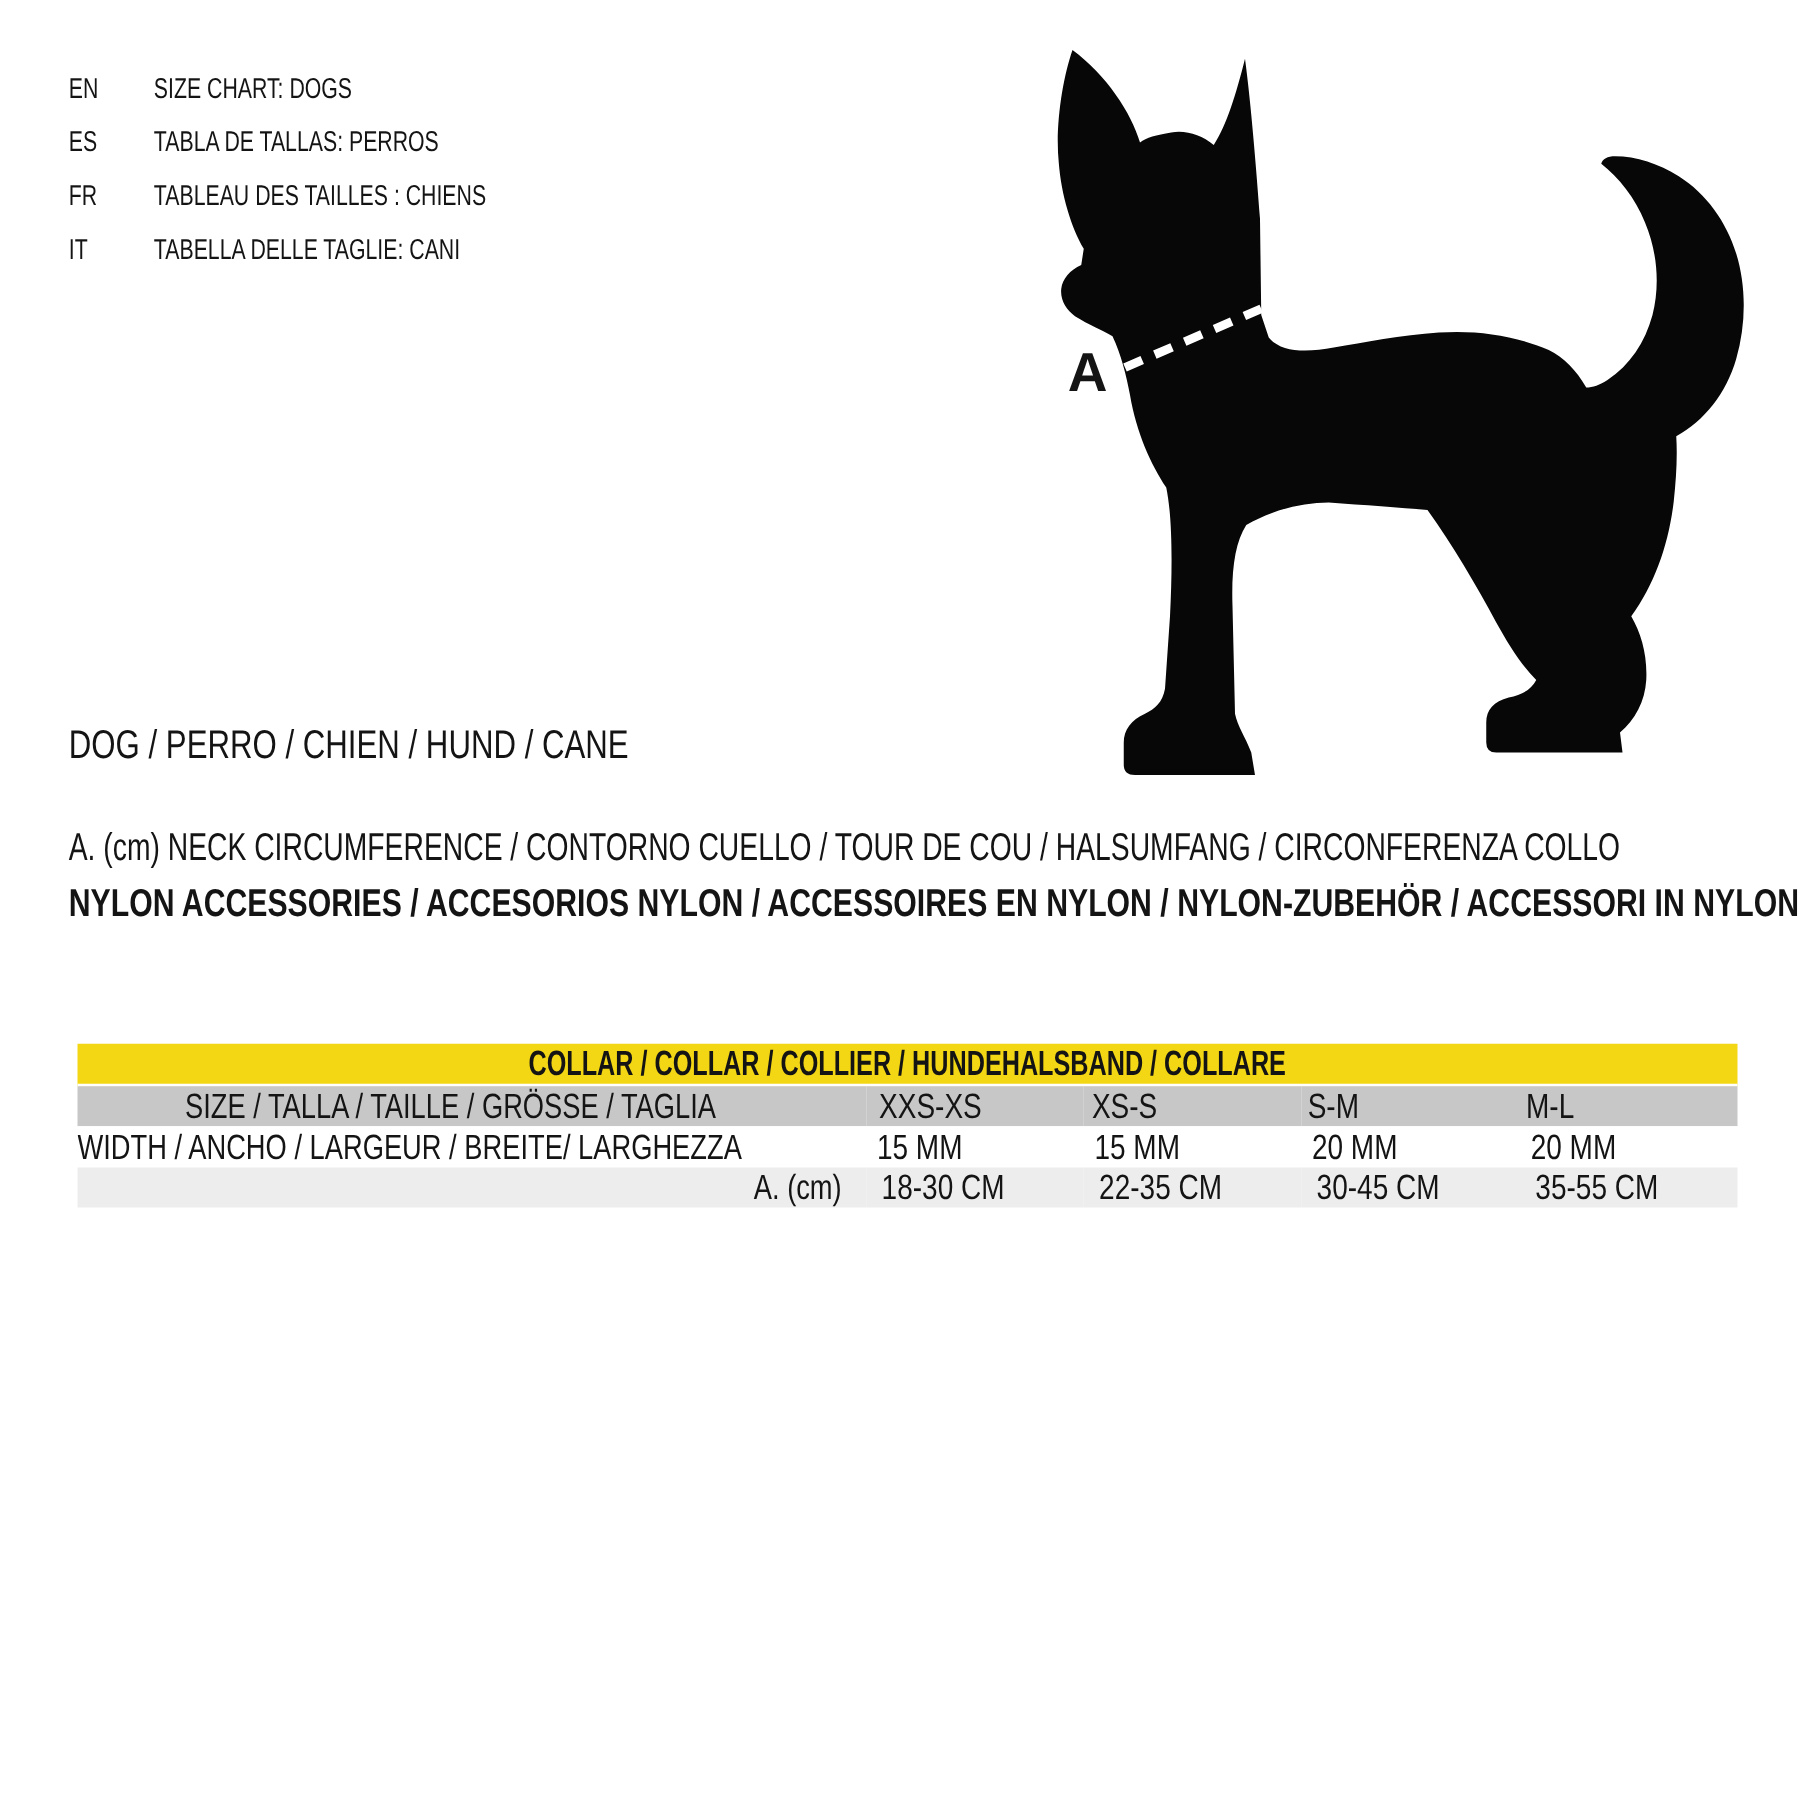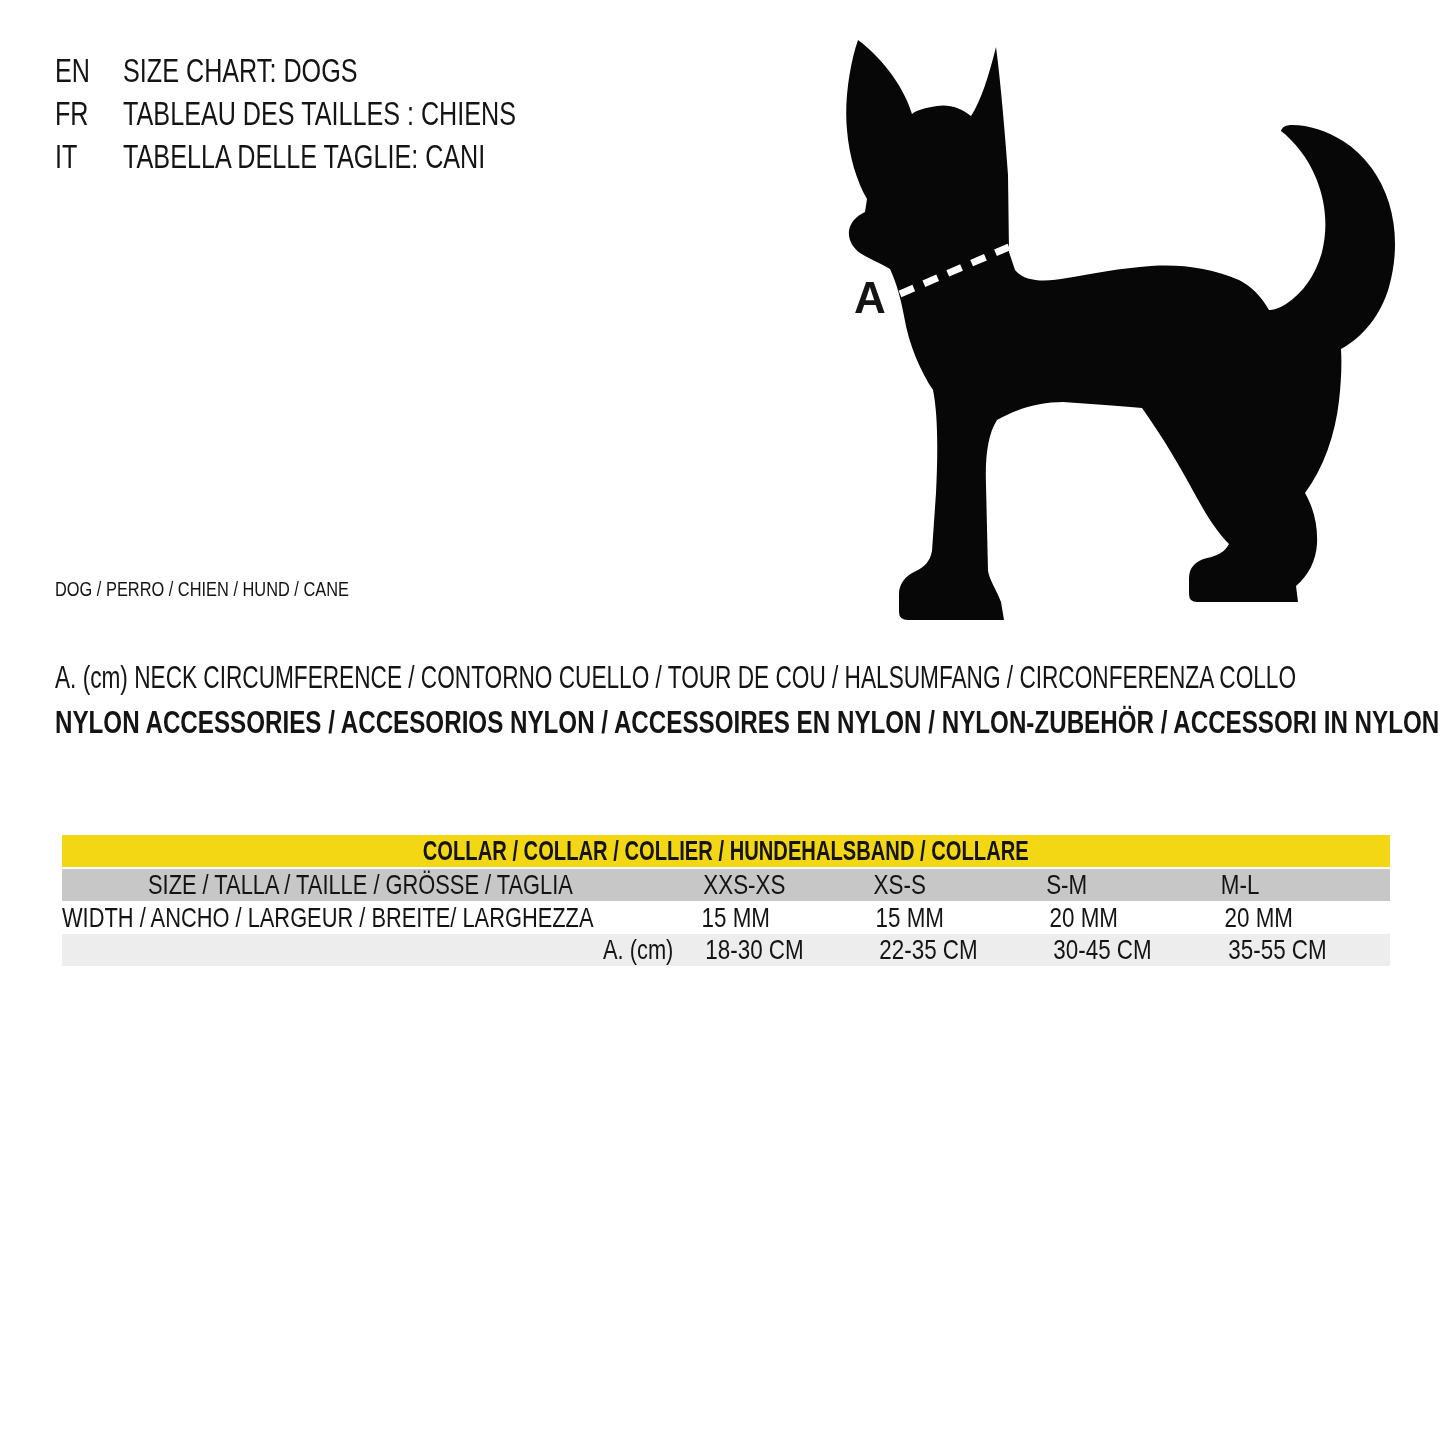--- a/index.html
+++ b/index.html
@@ -12,28 +12,28 @@
     overflow: hidden;
   }
   .abs { position: absolute; }
 
   
   .cond  { display: inline-block; white-space: nowrap; transform: scaleX(var(--sx, .76)); transform-origin: 0 50%; }
   .condc { display: inline-block; white-space: nowrap; transform: scaleX(var(--sx, .76)); transform-origin: 50% 50%; }
 
   
   .lang-list { left: 55px; top: 49px; }
-  .lang-row  { height: 43px; line-height: 43px; font-size: 34px; --sx: .74; }
+  .lang-row  { height: 43px; line-height: 43px; font-size: 23px; --sx: .74; }
   .lang-code { display: inline-block; width: 92px; }
 
   
   .dog-figure { left: 820px; top: 15px; width: 600px; height: 620px; margin: 0; }
   .dog-figure svg { display: block; width: 100%; height: 100%; }
 
-  .dog-caption   { left: 55px; top: 577px; font-size: 21px; --sx: .78; }
+  .dog-caption   { left: 55px; top: 577px; font-size: 32px; --sx: .78; }
   .neck-note     { left: 55px; top: 660px; font-size: 31px; --sx: .73; }
   .material-note { left: 55px; top: 705px; font-size: 31px; font-weight: bold; --sx: .78; }
 
   
   .size-table {
     left: 62px; top: 835px; width: 1328px;
     border-collapse: separate; border-spacing: 0; table-layout: fixed;
     position: absolute;
   }
   .size-table th, .size-table td {
@@ -51,20 +51,23 @@
   .row-alt td   { background: var(--row-alt-bg, #EDEDED); height: 32px; text-decoration: underline; }
   .label-cell { text-align: right; padding-left: 12px; --sx: .78; }
   .value-cell { text-align: left; --sx: .80; }
 </style>
 </head>
 <body style="--title-bg: #F3D714; --header-bg: #C7C7C7; --row-bg: #FFFFFF; --row-alt-bg: #EDEDED;">
 
 <section class="abs lang-list">
   <div class="lang-row">
     <span class="cond"><span class="lang-code">EN</span><span>SIZE CHART: DOGS</span></span>
+  </div>
+  <div class="lang-row">
+    <span class="cond"><span class="lang-code">ES</span><span>TABLA DE TALLAS: PERROS</span></span>
   </div>
   <div class="lang-row">
     <span class="cond"><span class="lang-code">FR</span><span>TABLEAU DES TAILLES : CHIENS</span></span>
   </div>
   <div class="lang-row">
     <span class="cond"><span class="lang-code">IT</span><span>TABELLA DELLE TAGLIE: CANI</span></span>
   </div>
 </section>
 
 <figure class="abs dog-figure">

